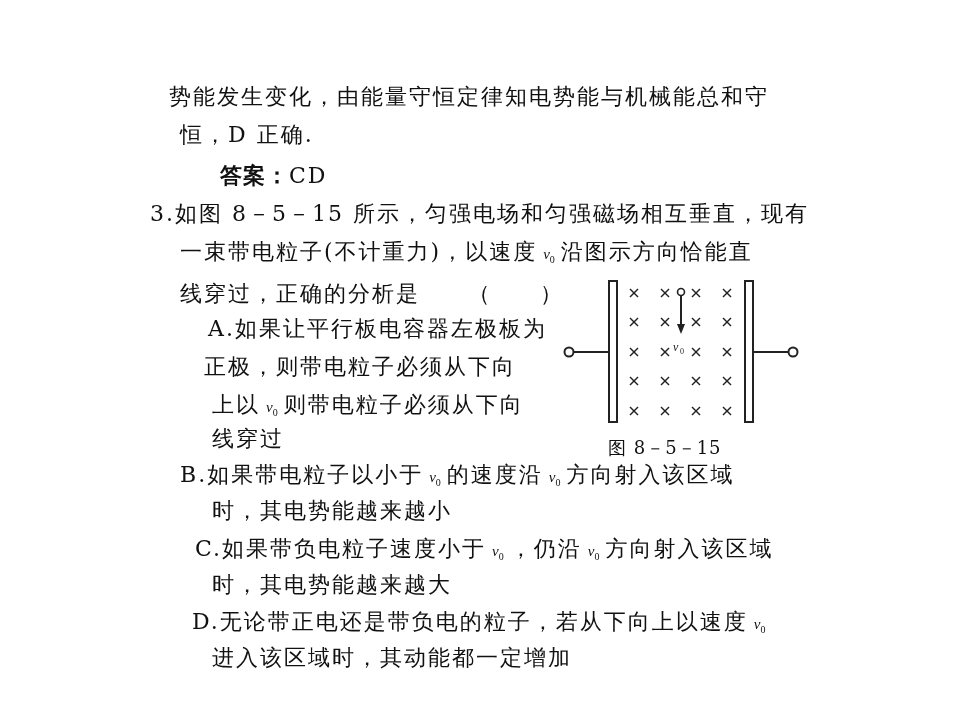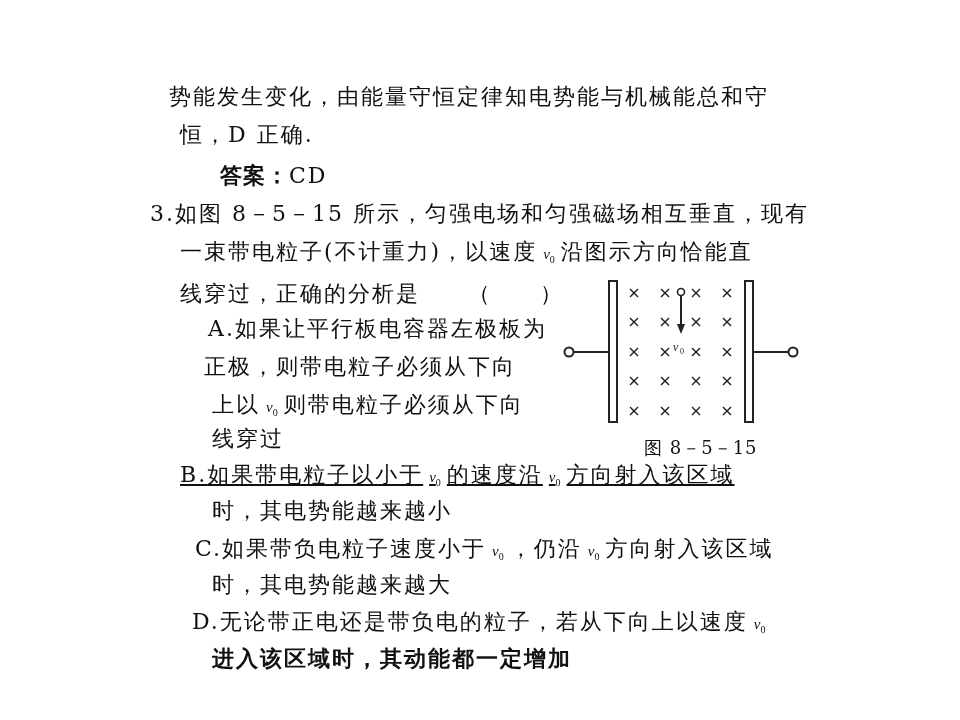--- a/index.html
+++ b/index.html
@@ -4,21 +4,21 @@
   <style>
     html, body { margin:0; padding:0; background:#ffffff; }
     body { width:960px; height:720px; position:relative; overflow:hidden;
            font-family:"DejaVu Serif", "Liberation Serif", serif; color:#111; }
     .line { position:absolute; font-size:22px; line-height:30px; white-space:nowrap; letter-spacing:2px; }
     .ans-label { font-weight:bold; font-family:"DejaVu Sans", sans-serif; letter-spacing:1px; }
     .v0 { font-style:italic; font-size:15px; letter-spacing:0; margin:18px 6px; font-family:"Liberation Serif", serif; }
     .v0 sub { font-size:10px; font-style:normal; }
     #diagram { position:absolute; left:560px; top:275px; width:250px; height:160px; }
     .caption { position:absolute; left:608px; top:436px; font-size:18px; line-height:24px; letter-spacing:1px;
-               font-family:"DejaVu Serif", serif;margin-left:36px; }
+               font-family:"DejaVu Serif", serif; }
   </style>
 </head>
 <body>
 
 <div class="line" style="left:169px;top:82px;">势能发生变化，由能量守恒定律知电势能与机械能总和守</div>
 <div class="line" style="left:180px;top:120px;">恒，D 正确.</div>
 
 <div class="line" style="left:180px;top:161px;margin-left:40px;">
   <span class="ans-label">答案：</span><span>CD</span>
 </div>
@@ -33,34 +33,34 @@
 
 <div class="line" style="left:180px;top:314px;margin-left:28px;">
   <span>A.</span><span>如果让平行板电容器左极板为</span>
 </div>
 <div class="line" style="left:204px;top:352px;">正极，则带电粒子必须从下向</div>
 <div class="line" style="left:212px;top:390px;">
   <span>上以</span><span class="v0"><span>v</span><sub>0</sub></span><span>则带电粒子必须从下向</span>
 </div>
 <div class="line" style="left:212px;top:424px;">线穿过</div>
 
-<div class="line" style="left:180px;top:460px;text-decoration:underline;">
+<div class="line" style="left:180px;top:460px;">
   <span>B.</span><span>如果带电粒子以小于</span><span class="v0"><span>v</span><sub>0</sub></span><span>的速度沿</span><span class="v0"><span>v</span><sub>0</sub></span><span>方向射入该区域</span>
 </div>
 <div class="line" style="left:212px;top:496px;">时，其电势能越来越小</div>
 
 <div class="line" style="left:195px;top:534px;">
   <span>C.</span><span>如果带负电粒子速度小于</span><span class="v0"><span>v</span><sub>0</sub></span><span>，仍沿</span><span class="v0"><span>v</span><sub>0</sub></span><span>方向射入该区域</span>
 </div>
 <div class="line" style="left:212px;top:570px;">时，其电势能越来越大</div>
 
 <div class="line" style="left:192px;top:607px;">
   <span>D.</span><span>无论带正电还是带负电的粒子，若从下向上以速度</span><span class="v0"><span>v</span><sub>0</sub></span>
 </div>
-<div class="line" style="left:212px;top:643px;font-weight:bold;">进入该区域时，其动能都一定增加</div>
+<div class="line" style="left:212px;top:643px;">进入该区域时，其动能都一定增加</div>
 
 <svg id="diagram" viewBox="560 275 250 160" width="250" height="160">
   <g stroke="#222" fill="none" stroke-width="2">
 
     <circle cx="569" cy="352" r="4.5" fill="#fff"></circle>
     <line x1="574" y1="352" x2="609" y2="352"></line>
 
     <rect x="609" y="281" width="8" height="141" fill="#fff"></rect>
 
     <rect x="745" y="281" width="8" height="141" fill="#fff"></rect>

